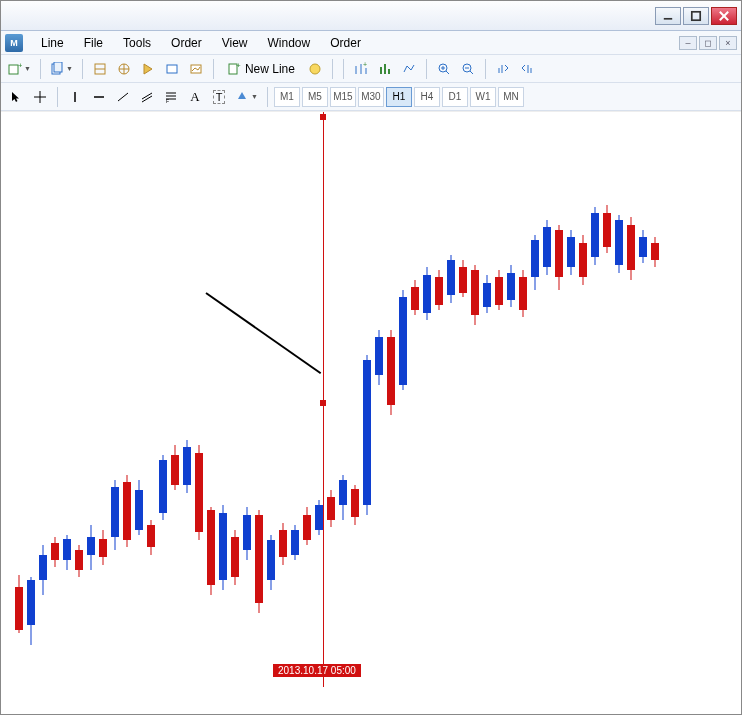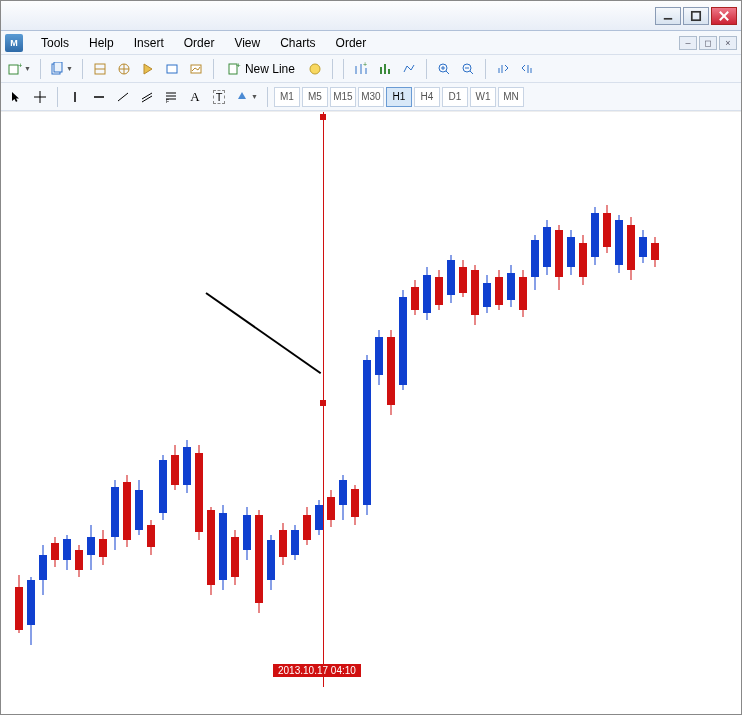--- a/index.html
+++ b/index.html
@@ -49,26 +49,26 @@
   <div class="win-btn close">
       <svg class="ico" viewBox="0 0 10 10">
         <line x1="2" y1="2" x2="8" y2="8" stroke="#fff" stroke-width="1.4"></line>
         <line x1="8" y1="2" x2="2" y2="8" stroke="#fff" stroke-width="1.4"></line>
       </svg>
     </div>
 </div>
 
 <div class="menubar">
   <div class="app-icon">M</div>
+  <div class="menu-item">Line</div>
+  <div class="menu-item">File</div>
   <div class="menu-item">Tools</div>
-  <div class="menu-item">Help</div>
-  <div class="menu-item">Insert</div>
   <div class="menu-item">Order</div>
   <div class="menu-item">View</div>
-  <div class="menu-item">Charts</div>
+  <div class="menu-item">Window</div>
   <div class="menu-item">Order</div>
   <div class="spacer"></div>
   <div class="sys-btn">–</div>
   <div class="sys-btn">◻</div>
   <div class="sys-btn">×</div>
 </div>
 
 <div class="toolbar">
   <div class="tbtn">
       <svg class="ico" viewBox="0 0 14 14">
@@ -246,21 +246,21 @@
   <div class="tf">H4</div>
   <div class="tf">D1</div>
   <div class="tf">W1</div>
   <div class="tf">MN</div>
 </div>
 
 <div class="chart-area" id="chart">
   <div class="vline" style="left:322px;">
     <div class="vhandle" style="top:2px;"></div>
     <div class="vhandle" style="top:50%;"></div>
-    <div class="vlabel">2013.10.17 04:10</div>
+    <div class="vlabel">2013.10.17 05:00</div>
   </div>
   <div class="annot-line" style="left:205px; top:180px; width:140px; transform:rotate(35deg);"></div>
 <div class="candle bear" style="left: 14px;">
       <div class="wick" style="bottom: 82px; height: 58px;"></div>
       <div class="body" style="bottom: 85px; height: 43px;"></div>
     </div>
     <div class="candle bull" style="left: 26px;">
       <div class="wick" style="bottom: 70px; height: 68px;"></div>
       <div class="body" style="bottom: 90px; height: 45px;"></div>
     </div>

